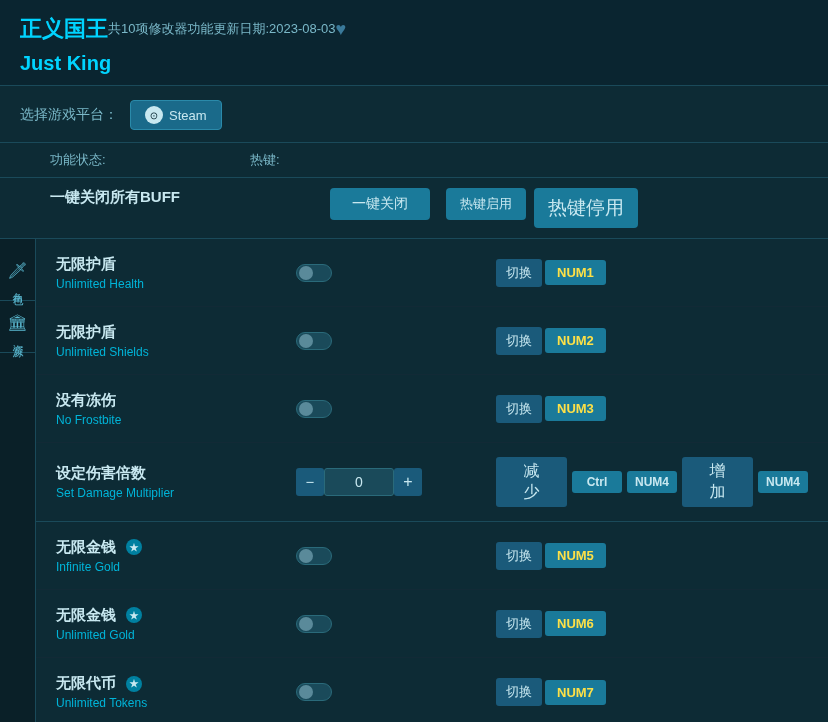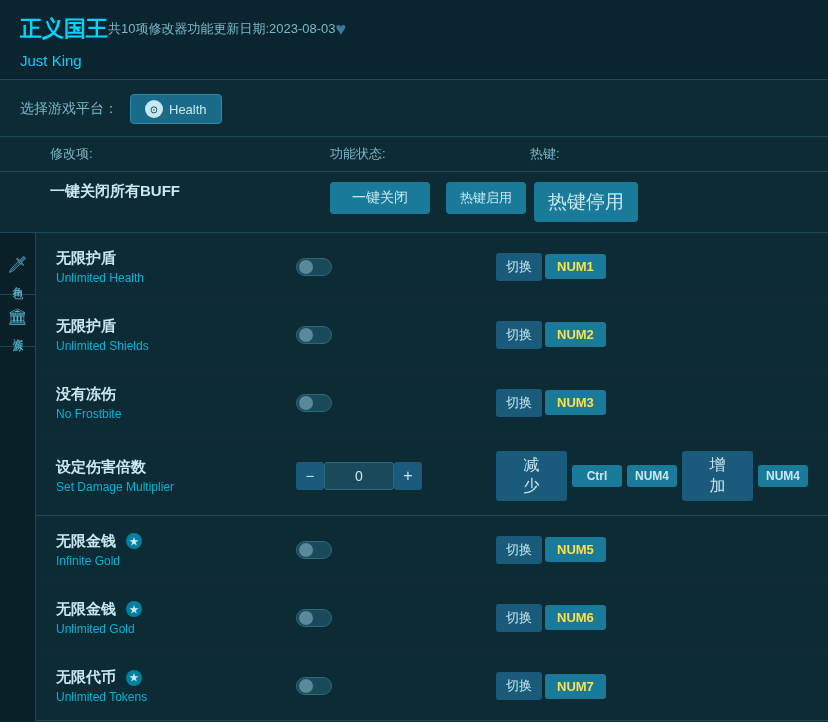--- a/index.html
+++ b/index.html
@@ -42,22 +42,22 @@
     }
 
     .heart-icon {
       color: #3a7a9a;
       font-size: 18px;
       cursor: pointer;
     }
 
     .game-title-en {
       color: #00d4ff;
-      font-size: 15px;
-      font-weight: normal;
+      font-size: 20px;
+      font-weight: bold;
       margin-top: 2px;
     }
 
     .platform-section {
       padding: 14px 20px 12px 20px;
       display: flex;
       align-items: center;
       gap: 12px;
       border-bottom: 1px solid #1a4a5a;
       background-color: #0d2b35;
@@ -359,26 +359,25 @@
     <span class="update-date">更新日期:2023-08-03</span>
     <span class="heart-icon">♥</span>
   </div>
   <div class="game-title-en">Just King</div>
 </div>
 
 <div class="platform-section">
   <span class="platform-label">选择游戏平台：</span>
   <button class="steam-button">
     <span class="steam-icon">⊙</span>
-    <span>Health</span>
+    <span>Steam</span>
   </button>
 </div>
 
 <div class="cheat-table-header">
-  <div class="col-name">修改项:</div>
   <div class="col-status">功能状态:</div>
   <div class="col-hotkey">热键:</div>
 </div>
 <div class="one-key-row">
   <div class="one-key-label">一键关闭所有BUFF</div>
   <button class="one-key-btn">一键关闭</button>
   <button class="hotkey-enable-btn">热键启用</button>
   <button class="hotkey-disable-btn">热键停用</button>
 </div>
 

